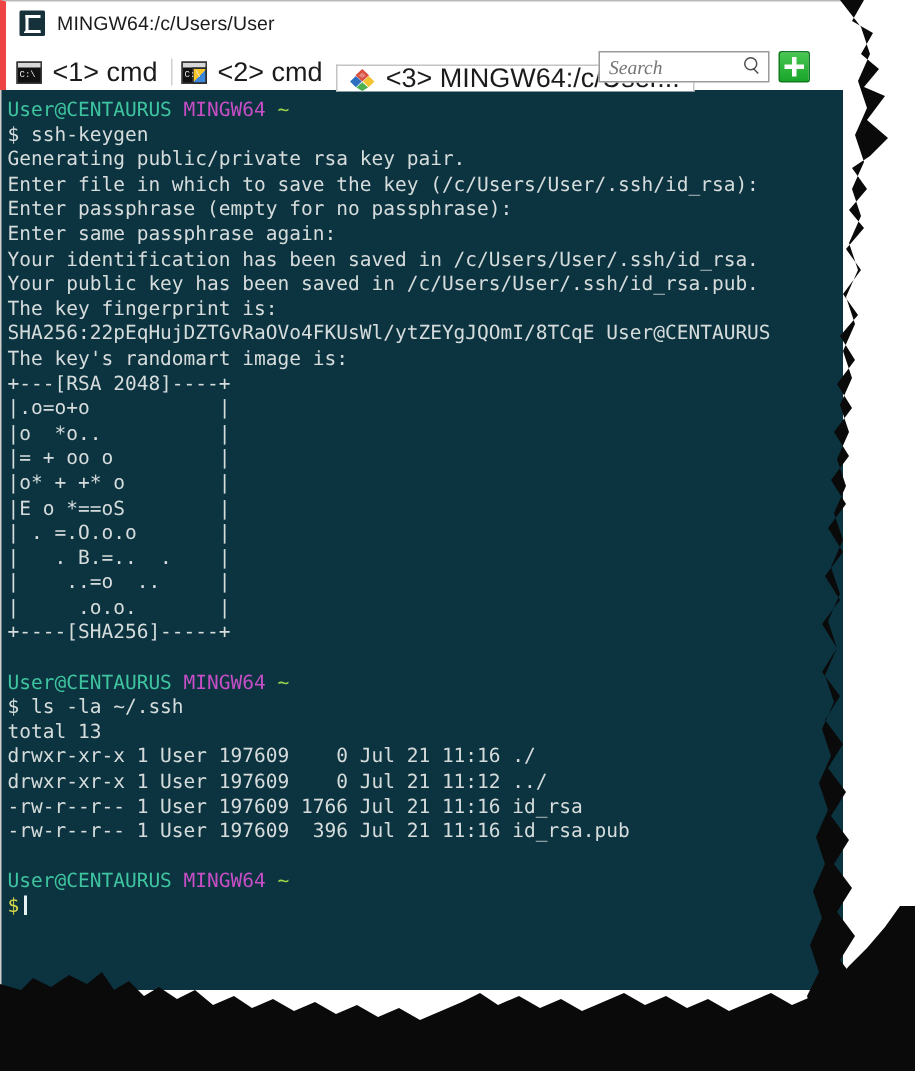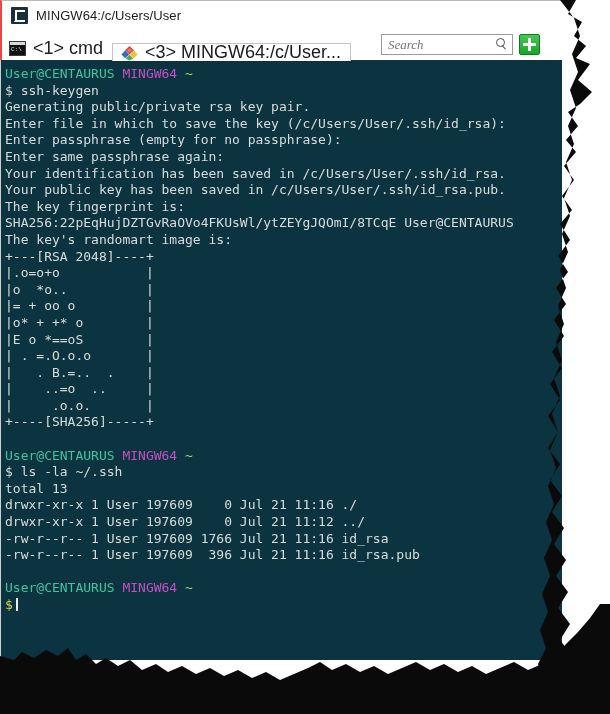--- a/index.html
+++ b/index.html
@@ -22,21 +22,21 @@
 
   
   .window-chrome {
     position: absolute;
     left: 0;
     top: 0;
     width: 562px;
     height: 60px;
     background: #ffffff;
     box-sizing: border-box;
-    border-left: 2px solid #ef4444;
+    border-left: 4px solid #ef4444;
     border-top: 1px solid #b9b9b9;
   }
 
   .titlebar {
     position: absolute;
     left: 0;
     top: 0;
     height: 29px;
     width: 100%;
     display: flex;
@@ -177,21 +177,21 @@
   .searchwrap {
     position: absolute;
     right: 22px;
     top: 33px;
     display: flex;
     align-items: center;
     gap: 6px;
     z-index: 4;
   }
   .searchbox {
-    width: 132px;
+    width: 114px;
     height: 21px;
     border: 1px solid #9a9a9a;
     background: #ffffff;
     display: flex;
     align-items: center;
     padding: 0 4px 0 6px;
     box-sizing: border-box;
   }
   .searchbox input {
     border: none;
@@ -312,20 +312,26 @@
       <div class="title-text">MINGW64:/c/Users/User</div>
     </div>
 
     <div class="tabstrip">
 
       <div class="tab">
         <span class="ico ico-console"></span>
         <span class="tab-label">&lt;1&gt; cmd</span>
       </div>
 
+      <div class="tab">
+        <span class="ico ico-console ico-console-shield">
+          <span class="shield"></span>
+        </span>
+        <span class="tab-label">&lt;2&gt; cmd</span>
+      </div>
 
       <div class="tab active">
         <span class="ico ico-git">
           <svg width="17" height="16" viewBox="0 0 17 16" aria-hidden="true">
             <polygon points="8.5,1 13,5.2 8.5,9.4 4,5.2" fill="#d94b3a"></polygon>
             <polygon points="4.2,5.6 8.2,9.4 4.2,13.2 0.4,9.4" fill="#2f6fc0"></polygon>
             <polygon points="12.8,5.6 16.6,9.4 12.8,13.2 9,9.4" fill="#f2c230"></polygon>
             <polygon points="8.5,9.8 12.4,13.4 8.5,15.6 4.6,13.4" fill="#4caf50"></polygon>
             <polygon points="8.5,3.4 11,5.3 8.5,7.2 6,5.3" fill="#f0f0f0" opacity="0.35"></polygon>
           </svg>

